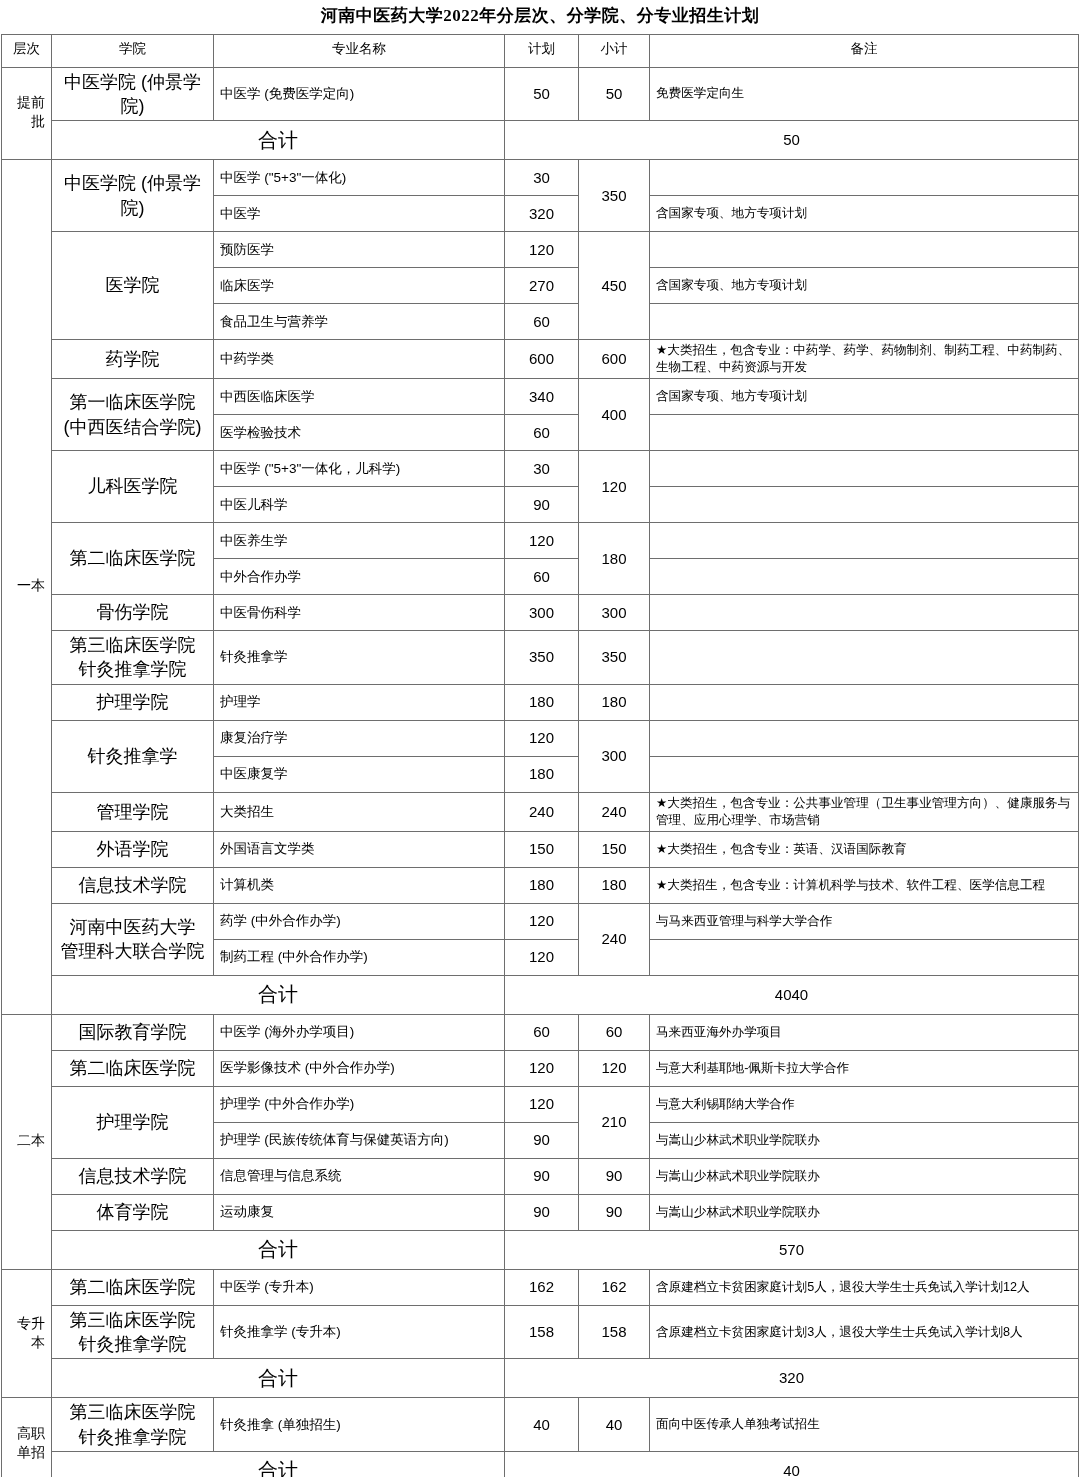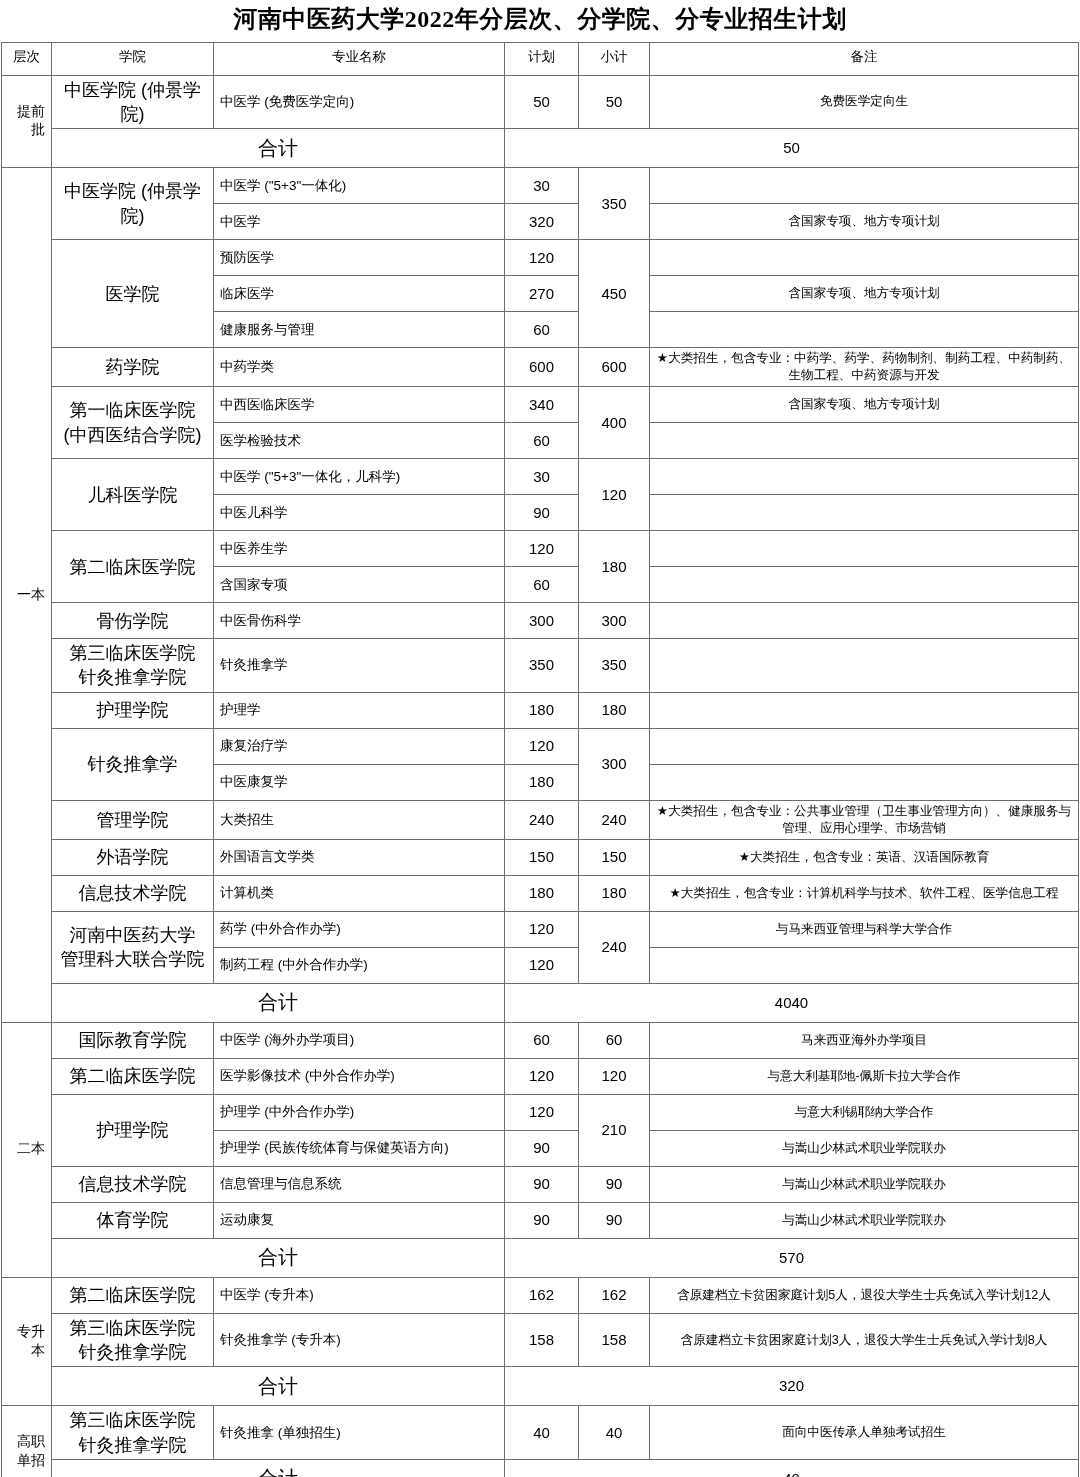--- a/index.html
+++ b/index.html
@@ -8,21 +8,21 @@
     background:#ffffff;
     font-family:"Liberation Sans","DejaVu Sans",sans-serif;
     color:#000000;
     -webkit-font-smoothing:antialiased;
   }
   #page{width:1080px;min-height:1477px;position:relative;background:#fff;}
 
   .title{
     font-family:"Liberation Serif","DejaVu Serif",serif;
     font-weight:bold;
-    font-size:24px;
+    font-size:17px;
     text-align:center;
     letter-spacing:0.5px;
     padding:6px 0 8px 0;
     line-height:1.15;
     white-space:nowrap;
   }
 
   table.plan{
     border-collapse:collapse;
     width:1078px;
@@ -51,21 +51,21 @@
   thead td{
     background:#d9d9d9;
     text-align:center;
     height:28px;
     font-family:Liberation Mono, monospace;
   }
 
   .rowh{height:36px;}
   .lvl{text-align:right;font-size:14px;font-family:Liberation Mono, monospace;}
   .num{text-align:center;font-size:15px;font-family:"Liberation Sans",sans-serif;}
-  .note{font-size:13px;text-align:center;}
+  .note{font-size:13px;text-align:left;}
   .major{text-align:left;font-size:13.5px;margin-top:46px;}
   .college{text-align:center;font-size:18px;}
 
   .sum-row td{background:#d9d9d9;text-align:center;height:34px;}
   .sum-label{font-size:20px;}
   .sum-value{font-size:15px;}
 
   .grand-row td{background:#d9d9d9;text-align:center;height:40px;}
 
   .two-line{line-height:1.3;}
@@ -129,21 +129,21 @@
           <td class="num">120</td>
           <td class="num" rowspan="3">450</td>
           <td class="note note-wrap"></td>
         </tr>
         <tr class="rowh">
           <td class="major">临床医学</td>
           <td class="num">270</td>
           <td class="note note-wrap">含国家专项、地方专项计划</td>
         </tr>
         <tr class="rowh">
-          <td class="major">健康服务与管理</td>
+          <td class="major">食品卫生与营养学</td>
           <td class="num">60</td>
           <td class="note note-wrap"></td>
         </tr>
         <tr class="rowh">
           <td class="college">药学院</td>
           <td class="major">中药学类</td>
           <td class="num">600</td>
           <td class="num">600</td>
           <td class="note note-wrap">★大类招生，包含专业：中药学、药学、药物制剂、制药工程、中药制药、生物工程、中药资源与开发</td>
         </tr>
@@ -172,21 +172,21 @@
           <td class="note note-wrap"></td>
         </tr>
         <tr class="rowh">
           <td class="college" rowspan="2">第二临床医学院</td>
           <td class="major">中医养生学</td>
           <td class="num">120</td>
           <td class="num" rowspan="2">180</td>
           <td class="note note-wrap"></td>
         </tr>
         <tr class="rowh">
-          <td class="major">含国家专项</td>
+          <td class="major">中外合作办学</td>
           <td class="num">60</td>
           <td class="note note-wrap"></td>
         </tr>
         <tr class="rowh">
           <td class="college">骨伤学院</td>
           <td class="major">中医骨伤科学</td>
           <td class="num">300</td>
           <td class="num">300</td>
           <td class="note note-wrap"></td>
         </tr>

